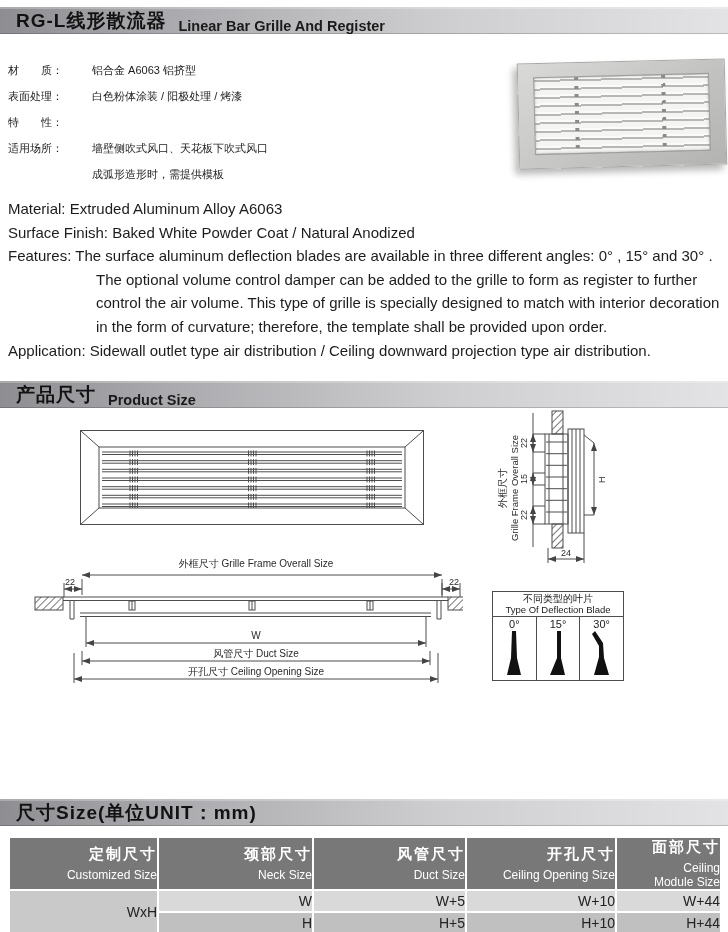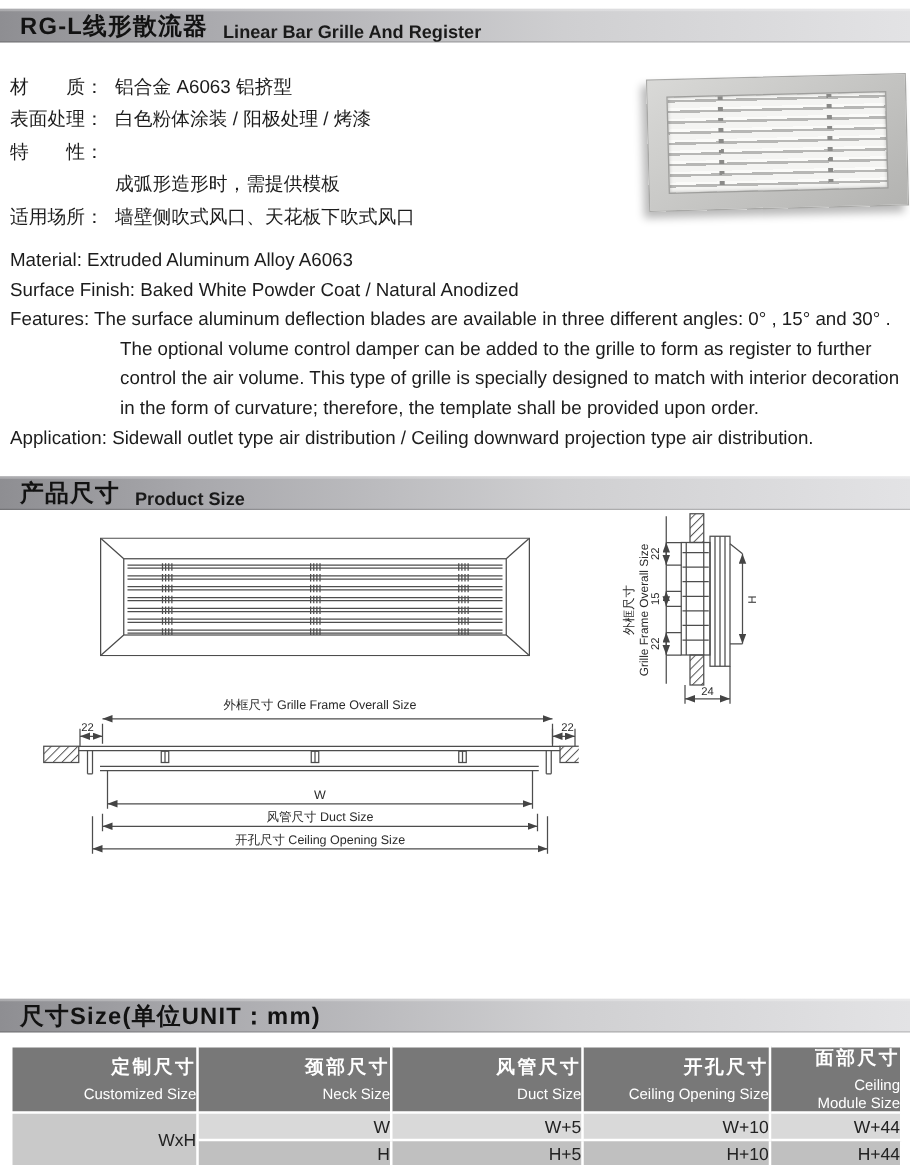--- a/index.html
+++ b/index.html
@@ -15,21 +15,21 @@
     background:linear-gradient(to right,#8e8e92 0%,#a9a9ad 22%,#cfcfd1 62%,#e3e3e5 100%);
     box-shadow:inset 0 2px 0 rgba(255,255,255,.25), inset 0 -1px 0 rgba(0,0,0,.18);
     display:flex; align-items:flex-end; padding-left:16px; white-space:nowrap;
   }
   .gbar .zh { font-size:19px; font-weight:bold; letter-spacing:1px; color:#121212; }
   .gbar .en { font-size:14.5px; font-weight:bold; margin-left:12px; color:#1a1a1a;margin-top:36px; }
   #header-bar { top:7px; }
   #product-size-bar { top:381px; }
   #size-unit-bar { top:799px; }
   
-  #spec-zh { position:absolute; top:57px; left:8px; width:505px; font-size:15px; }
+  #spec-zh { position:absolute; top:57px; left:8px; width:505px; font-size:11px; }
   .zh-row { display:flex; line-height:26px; }
   .zh-label { width:84px; flex:0 0 84px; }
   .zh-value { flex:1; }
   
   #photo {
     position:absolute; top:61px; left:518px; width:208px; height:106px;
     background:linear-gradient(145deg,#d9d9d7 0%,#c2c2c0 60%,#b3b3b1 100%);
     border:1px solid #a8a8a6; transform:rotate(-1.4deg);
     box-shadow:-4px 5px 7px rgba(0,0,0,.28);
   }
@@ -107,26 +107,26 @@
     <span class="zh-value">铝合金 A6063 铝挤型</span>
   </div>
   <div class="zh-row">
     <span class="zh-label">表面处理：</span>
     <span class="zh-value">白色粉体涂装 / 阳极处理 / 烤漆</span>
   </div>
   <div class="zh-row">
     <span class="zh-label">特　　性：</span>
   </div>
   <div class="zh-row">
+    <span class="zh-label">适用场所：</span>
+    <span class="zh-value">墙壁侧吹式风口、天花板下吹式风口</span>
+  </div>
+  <div class="zh-row">
     <span class="zh-label"></span>
     <span class="zh-value">成弧形造形时，需提供模板</span>
-  </div>
-  <div class="zh-row">
-    <span class="zh-label">适用场所：</span>
-    <span class="zh-value">墙壁侧吹式风口、天花板下吹式风口</span>
   </div>
 </div>
 
 <div id="photo">
   <div class="photo-inner">
     <div class="support" style="left:23%"></div>
     <div class="support" style="left:73%"></div>
   </div>
 </div>
 
@@ -227,20 +227,46 @@
       <line x1="46" y1="126" x2="410" y2="126" marker-start="url(#ar)" marker-end="url(#ar)"></line>
     </g>
     <text class="lbltxt" x="228" y="14" text-anchor="middle">外框尺寸 Grille Frame Overall Size</text>
     <text class="dimtxt" x="42" y="32" text-anchor="middle">22</text>
     <text class="dimtxt" x="426" y="32" text-anchor="middle">22</text>
     <text class="lbltxt" x="228" y="86" text-anchor="middle">W</text>
     <text class="lbltxt" x="228" y="104" text-anchor="middle">风管尺寸 Duct Size</text>
     <text class="lbltxt" x="228" y="122" text-anchor="middle">开孔尺寸 Ceiling Opening Size</text>
   </svg>
 
+  <div id="blade-box">
+    <div class="blade-head">
+      <div class="t1">不同类型的叶片</div>
+      <div class="t2">Type Of Deflection Blade</div>
+    </div>
+    <div class="blade-cells">
+      <div class="blade-cell">
+        <div class="blade-angle">0°</div>
+        <svg width="26" height="46" viewBox="0 0 26 46">
+          <path d="M11,0 L15,0 L16,27 L20,44 L6,44 L10,27 Z" fill="#111"></path>
+        </svg>
+      </div>
+      <div class="blade-cell">
+        <div class="blade-angle">15°</div>
+        <svg width="26" height="46" viewBox="0 0 26 46">
+          <path d="M12,0 L16,0 L16,27 L20,44 L5,44 L12,27 Z" fill="#111"></path>
+        </svg>
+      </div>
+      <div class="blade-cell">
+        <div class="blade-angle">30°</div>
+        <svg width="26" height="46" viewBox="0 0 26 46">
+          <path d="M3,3 L6,0 L14,12 L15,27 L20,44 L5,44 L10,26 L10,15 Z" fill="#111"></path>
+        </svg>
+      </div>
+    </div>
+  </div>
 </div>
 
 <div class="gbar" id="size-unit-bar">
   <span class="zh">尺寸Size(单位UNIT：mm)</span>
 </div>
 
 <div id="size-table-wrap">
   <table>
     <colgroup>
       <col style="width:149px">

